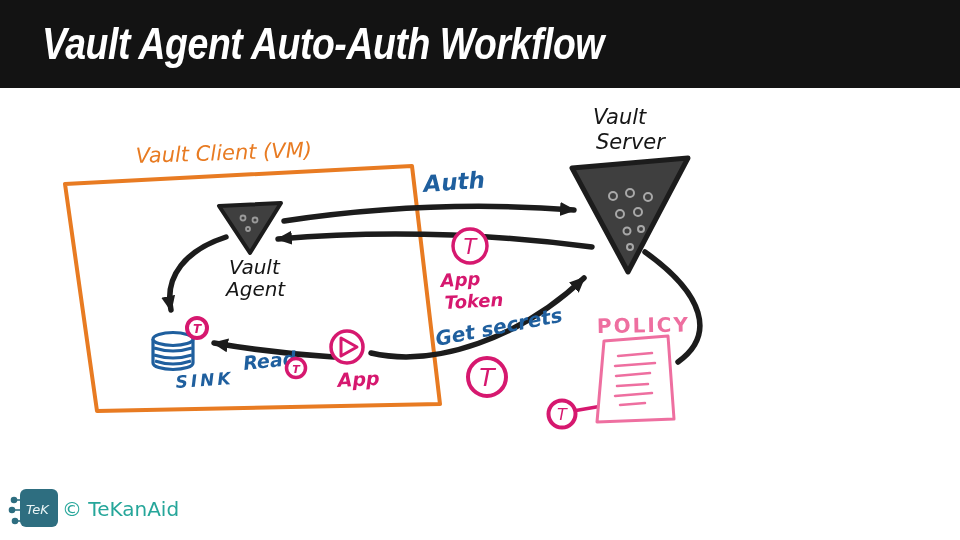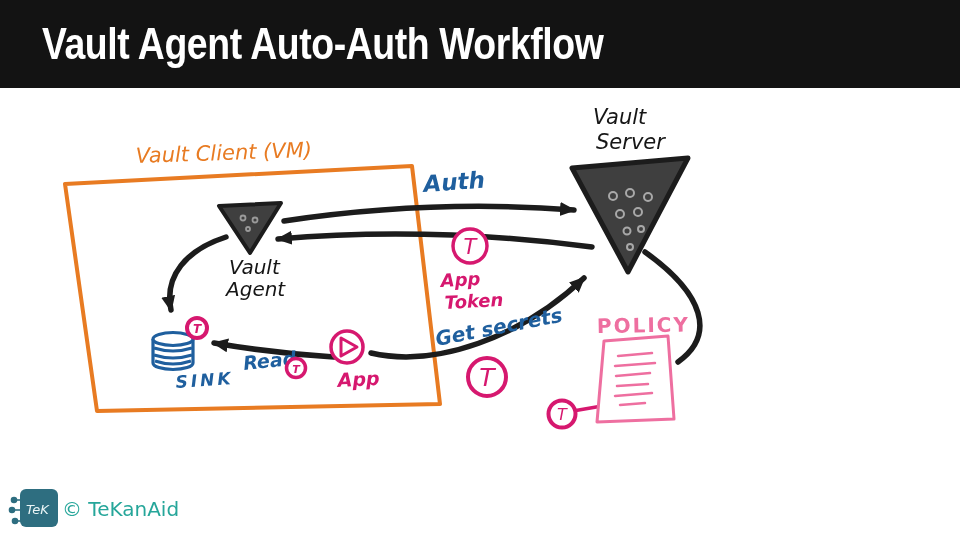--- a/index.html
+++ b/index.html
@@ -1,19 +1,19 @@
 <!DOCTYPE html>
 <html><head>
 <meta charset="utf-8">
 <style>
   html,body{margin:0;padding:0;background:#888;}
   .slide{position:relative;width:960px;height:540px;background:#ffffff;overflow:hidden;
          font-family:"DejaVu Sans",sans-serif;}
   .header{position:absolute;left:0;top:0;width:960px;height:88px;background:#131313;
-          display:flex;align-items:center;}
+          display:flex;align-items:center;font-style:italic;}
   .header h1{margin:0 0 0 42px;color:#ffffff;font-family:"Liberation Sans",sans-serif;
              font-weight:bold;font-size:44px;letter-spacing:-0.5px;
              transform:scaleX(0.85);transform-origin:left center;white-space:nowrap;}
   svg{position:absolute;left:0;top:0;}
   text{font-family:"DejaVu Sans",sans-serif;}
   .hand{font-style:italic;}
 </style>
 </head>
 <body>
 

